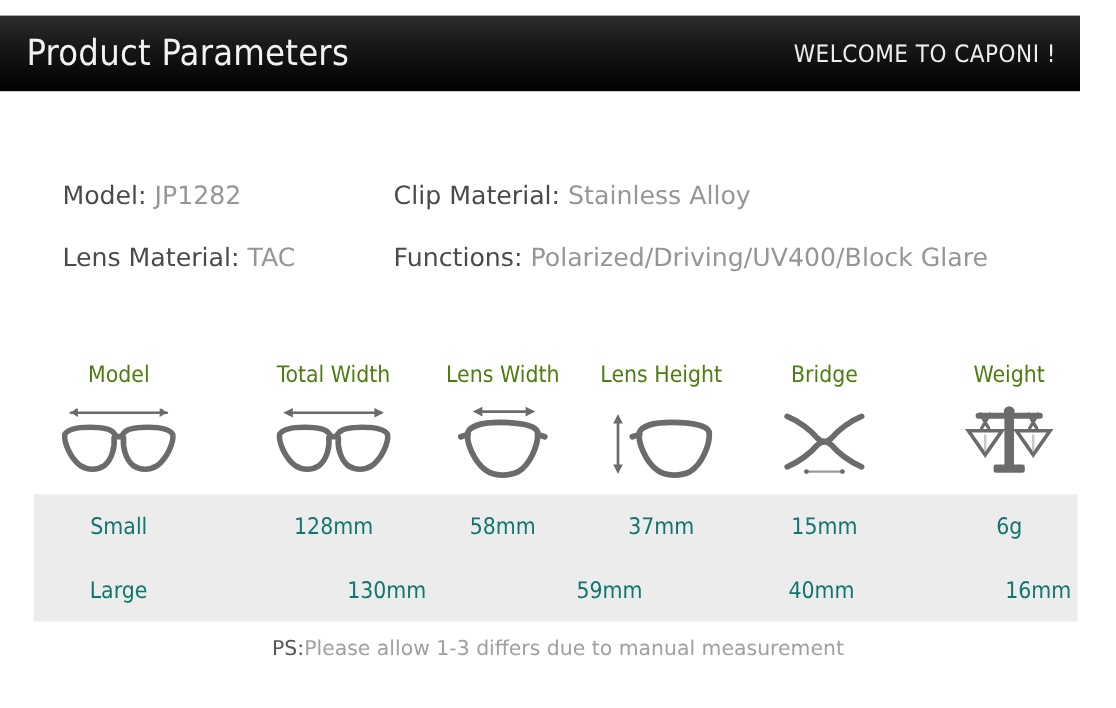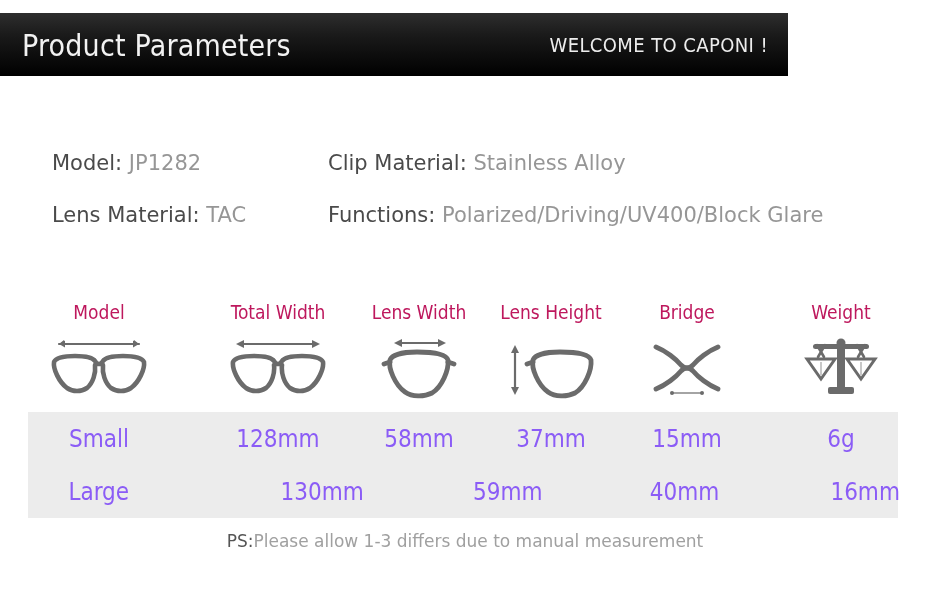--- a/index.html
+++ b/index.html
@@ -13,21 +13,21 @@
     font-family: "Liberation Sans", sans-serif;
     overflow: hidden;
     position: relative;
   }
 
   
   .header-bar {
     position: absolute;
     left: 0;
     top: 13px;
-    width: 788px;
+    width: 900px;
     height: 63px;
     background: linear-gradient(to bottom, #2e2e2e 0%, #1a1a1a 35%, #000000 100%);
     overflow: hidden;
   }
   .header-title {
     position: absolute;
     left: 22px;
     top: 50%;
     transform: translateY(-50%);
     color: #f2f2f2;
@@ -116,21 +116,21 @@
   .c3 { width: 142px; }
   .c4 { width: 130px; }
   .c5 { width: 178px; }
 
   .head-row {
     top: 0px;
     height: 32px;
   }
   .head-row .grid-cell {
     font-size: 19px;
-    color: #be185d;
+    color: #4d7c0f;
     font-family: "DejaVu Sans", sans-serif;
     font-stretch: condensed;
   }
 
   .icon-row {
     top: 34px;
     height: 76px;
   }
   .icon-row .grid-cell {
     height: 76px;
@@ -155,22 +155,22 @@
     height: 106px;
     background: #ececec;
   }
   .data-row {
     height: 53px;
   }
   .data-row.r0 { top: 116px; }
   .data-row.r1 { top: 169px; gap: 45px; }
   .data-row .grid-cell {
     height: 53px;
-    font-size: 24px;
-    color: #8b5cf6;
+    font-size: 19px;
+    color: #0f766e;
     font-family: "DejaVu Sans", sans-serif;
     font-stretch: condensed;
   }
 
   
   .footer-note {
     position: absolute;
     left: 0;
     top: 531px;
     width: 930px;

